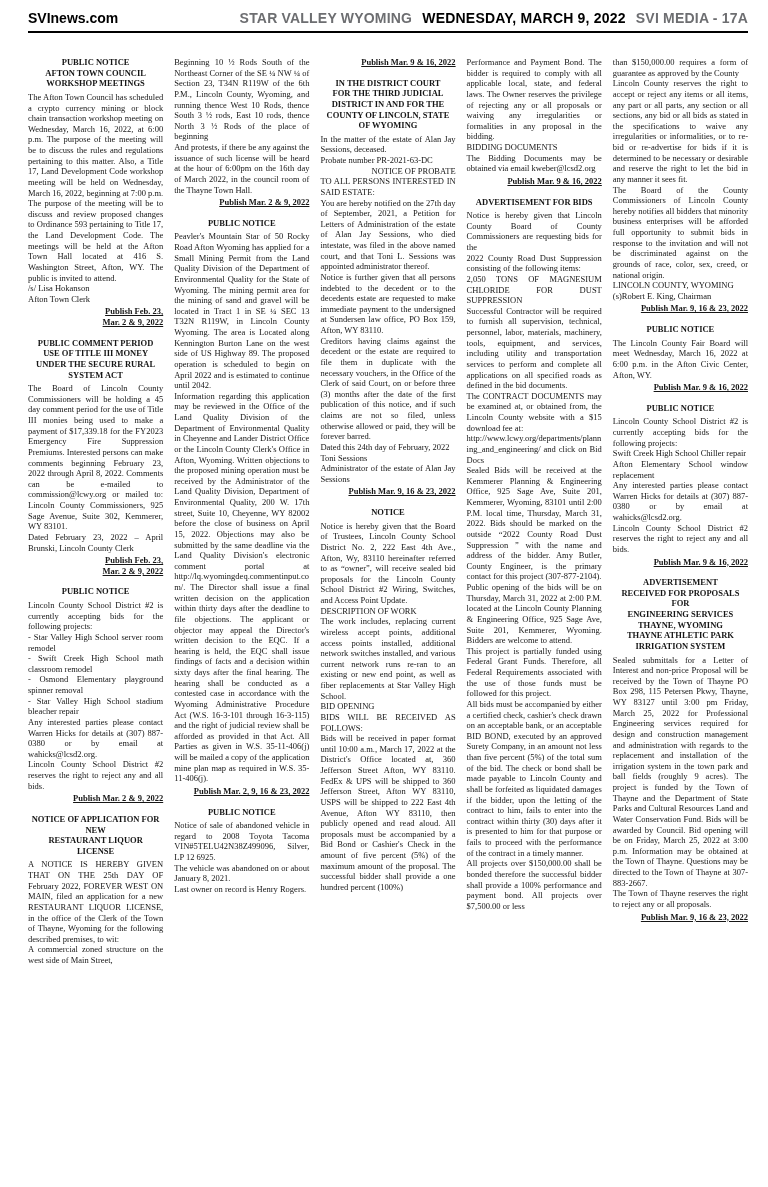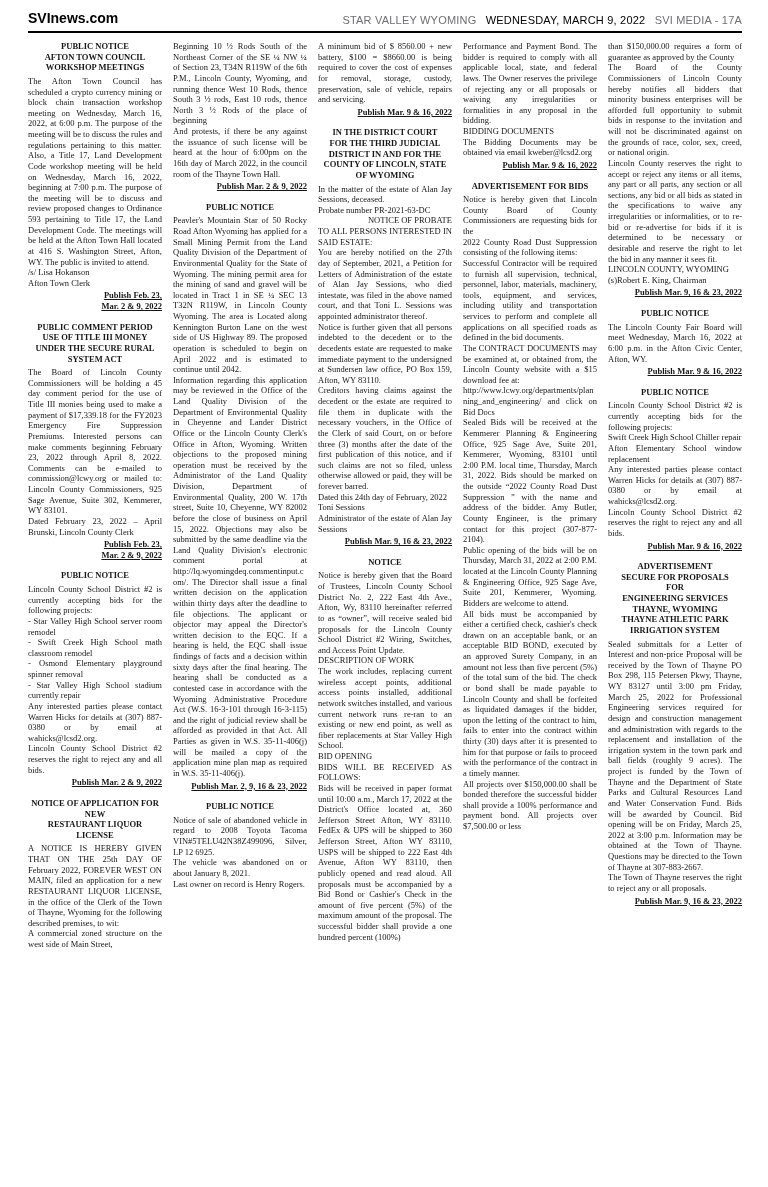--- a/index.html
+++ b/index.html
@@ -4,50 +4,50 @@
 <style>
   html, body { margin: 0; padding: 0; }
   body {
     width: 768px; height: 1187px;
     background: #ffffff;
     color: #161616;
     font-family: "Liberation Serif", serif;
   }
   .page {
     width: 768px; height: 1187px;
-    padding: 10px 26px 0 28px;
+    padding: 10px 20px 0 28px;
     box-sizing: border-box;
     overflow: hidden;
   }
   .masthead {
     display: flex;
     justify-content: space-between;
     align-items: flex-end;
     border-bottom: 2px solid #000;
     padding-bottom: 5px;
   }
   .brand {
     font-family: "Liberation Sans", sans-serif;
     font-weight: bold;
     font-size: 14px;
     color: #000;
   }
   .mast-right {
     font-family: "Liberation Sans", sans-serif;
-    font-size: 11px;
-    font-weight: normal;
+    font-size: 14px;
+    font-weight: bold;
     color: #6d6e71;
     letter-spacing: .2px;
   }
   .mast-right .sep { display: inline-block; width: 6px; }
   .mast-date { color: #000; }
   .columns {
     display: flex;
     gap: 11px;
-    margin-top: 8px;
+    margin-top: 24px;
   }
   .col { flex: 1 1 0; min-width: 0; }
   .block {
     font-size: 8.5px;
     line-height: 1.25;
     overflow-wrap: break-word;
   }
   .block > div { min-height: 1em; }
   .para  { text-align: justify; }
   .line  { text-align: left; }
@@ -122,21 +122,21 @@
         <div class="block para">
           <div>- Star Valley High School server room remodel</div>
         </div>
         <div class="block para">
           <div>- Swift Creek High School math classroom remodel</div>
         </div>
         <div class="block para">
           <div>- Osmond Elementary playground spinner removal</div>
         </div>
         <div class="block para">
-          <div>- Star Valley High School stadium currently repair</div>
+          <div>- Star Valley High School stadium bleacher repair</div>
         </div>
         <div class="block para">
           <div>Any interested parties please contact Warren Hicks for details at (307) 887-0380 or by email at wahicks@lcsd2.org.</div>
         </div>
         <div class="block para">
           <div>Lincoln County School District #2 reserves the right to reject any and all bids.</div>
         </div>
         <div class="block publish">
           <div>Publish Mar. 2 &amp; 9, 2022</div>
         </div>
@@ -182,23 +182,20 @@
           <div>Notice of sale of abandoned vehicle in regard to 2008 Toyota Tacoma VIN#5TELU42N38Z499096, Silver, LP 12 6925.</div>
         </div>
         <div class="block para">
           <div>The vehicle was abandoned on or about January 8, 2021.</div>
         </div>
         <div class="block para">
           <div>Last owner on record is Henry Rogers.</div>
         </div>
       </div>
       <div class="col">
-        <div class="block para">
-          <div>A minimum bid of $ 8560.00 + new battery, $100 = $8660.00 is being required to cover the cost of expenses for removal, storage, custody, preservation, sale of vehicle, repairs and servicing.</div>
-        </div>
         <div class="block publish">
           <div>Publish Mar. 9 &amp; 16, 2022</div>
         </div>
         <div class="block heading">
           <div>IN THE DISTRICT COURT</div>
           <div>FOR THE THIRD JUDICIAL</div>
           <div>DISTRICT IN AND FOR THE</div>
           <div>COUNTY OF LINCOLN, STATE</div>
           <div>OF WYOMING</div>
         </div>
@@ -273,51 +270,57 @@
         <div class="block heading">
           <div>ADVERTISEMENT FOR BIDS</div>
         </div>
         <div class="block para">
           <div>Notice is hereby given that Lincoln County Board of County Commissioners are requesting bids for the</div>
         </div>
         <div class="block para">
           <div>2022 County Road Dust Suppression consisting of the following items:</div>
         </div>
         <div class="block para">
+          <div>2,050 TONS OF MAGNESIUM CHLORIDE FOR DUST SUPPRESSION</div>
+        </div>
+        <div class="block para">
           <div>Successful Contractor will be required to furnish all supervision, technical, personnel, labor, materials, machinery, tools, equipment, and services, including utility and transportation services to perform and complete all applications on all specified roads as defined in the bid documents.</div>
         </div>
         <div class="block para">
           <div>The CONTRACT DOCUMENTS may be examined at, or obtained from, the Lincoln County website with a $15 download fee at:</div>
         </div>
         <div class="block para">
           <div>http://www.lcwy.org/departments/planning_and_engineering/ and click on Bid Docs</div>
         </div>
         <div class="block para">
           <div>Sealed Bids will be received at the Kemmerer Planning &amp; Engineering Office, 925 Sage Ave, Suite 201, Kemmerer, Wyoming, 83101 until 2:00 P.M. local time, Thursday, March 31, 2022. Bids should be marked on the outside “2022 County Road Dust Suppression ” with the name and address of the bidder. Amy Butler, County Engineer, is the primary contact for this project (307-877-2104).</div>
         </div>
         <div class="block para">
           <div>Public opening of the bids will be on Thursday, March 31, 2022 at 2:00 P.M. located at the Lincoln County Planning &amp; Engineering Office, 925 Sage Ave, Suite 201, Kemmerer, Wyoming. Bidders are welcome to attend.</div>
         </div>
         <div class="block para">
+          <div>This project is partially funded using Federal Grant Funds. Therefore, all Federal Requirements associated with the use of those funds must be followed for this project.</div>
+        </div>
+        <div class="block para">
           <div>All bids must be accompanied by either a certified check, cashier's check drawn on an acceptable bank, or an acceptable BID BOND, executed by an approved Surety Company, in an amount not less than five percent (5%) of the total sum of the bid. The check or bond shall be made payable to Lincoln County and shall be forfeited as liquidated damages if the bidder, upon the letting of the contract to him, fails to enter into the contract within thirty (30) days after it is presented to him for that purpose or fails to proceed with the performance of the contract in a timely manner.</div>
         </div>
         <div class="block para">
           <div>All projects over $150,000.00 shall be bonded therefore the successful bidder shall provide a 100% performance and payment bond. All projects over $7,500.00 or less</div>
         </div>
       </div>
       <div class="col">
         <div class="block para">
           <div>than $150,000.00 requires a form of guarantee as approved by the County</div>
         </div>
         <div class="block para">
+          <div>Lincoln County reserves the right to accept or reject any items or all items, any part or all parts, any section or all sections, any bid or all bids as stated in the specifications to waive any irregularities or informalities, or to re-bid or re-advertise for bids if it is determined to be necessary or desirable and reserve the right to let the bid in any manner it sees fit.</div>
+        </div>
+        <div class="block para">
           <div>The Board of the County Commissioners of Lincoln County hereby notifies all bidders that minority business enterprises will be afforded full opportunity to submit bids in response to the invitation and will not be discriminated against on the grounds of race, color, sex, creed, or national origin.</div>
         </div>
-        <div class="block para">
-          <div>Lincoln County reserves the right to accept or reject any items or all items, any part or all parts, any section or all sections, any bid or all bids as stated in the specifications to waive any irregularities or informalities, or to re-bid or re-advertise for bids if it is determined to be necessary or desirable and reserve the right to let the bid in any manner it sees fit.</div>
-        </div>
         <div class="block line">
           <div>LINCOLN COUNTY, WYOMING</div>
         </div>
         <div class="block line">
           <div>(s)Robert E. King, Chairman</div>
         </div>
         <div class="block publish">
           <div>Publish Mar. 9, 16 &amp; 23, 2022</div>
         </div>
         <div class="block heading">
@@ -345,21 +348,21 @@
           <div>Any interested parties please contact Warren Hicks for details at (307) 887-0380 or by email at wahicks@lcsd2.org.</div>
         </div>
         <div class="block para">
           <div>Lincoln County School District #2 reserves the right to reject any and all bids.</div>
         </div>
         <div class="block publish">
           <div>Publish Mar. 9 &amp; 16, 2022</div>
         </div>
         <div class="block heading">
           <div>ADVERTISEMENT</div>
-          <div>SECURE FOR PROPOSALS</div>
+          <div>RECEIVED FOR PROPOSALS</div>
           <div>FOR</div>
           <div>ENGINEERING SERVICES</div>
           <div>THAYNE, WYOMING</div>
           <div>THAYNE ATHLETIC PARK</div>
           <div>IRRIGATION SYSTEM</div>
         </div>
         <div class="block para">
           <div>Sealed submittals for a Letter of Interest and non-price Proposal will be received by the Town of Thayne PO Box 298, 115 Petersen Pkwy, Thayne, WY 83127 until 3:00 pm Friday, March 25, 2022 for Professional Engineering services required for design and construction management and administration with regards to the replacement and installation of the irrigation system in the town park and ball fields (roughly 9 acres). The project is funded by the Town of Thayne and the Department of State Parks and Cultural Resources Land and Water Conservation Fund. Bids will be awarded by Council. Bid opening will be on Friday, March 25, 2022 at 3:00 p.m. Information may be obtained at the Town of Thayne. Questions may be directed to the Town of Thayne at 307-883-2667.</div>
         </div>
         <div class="block para">

